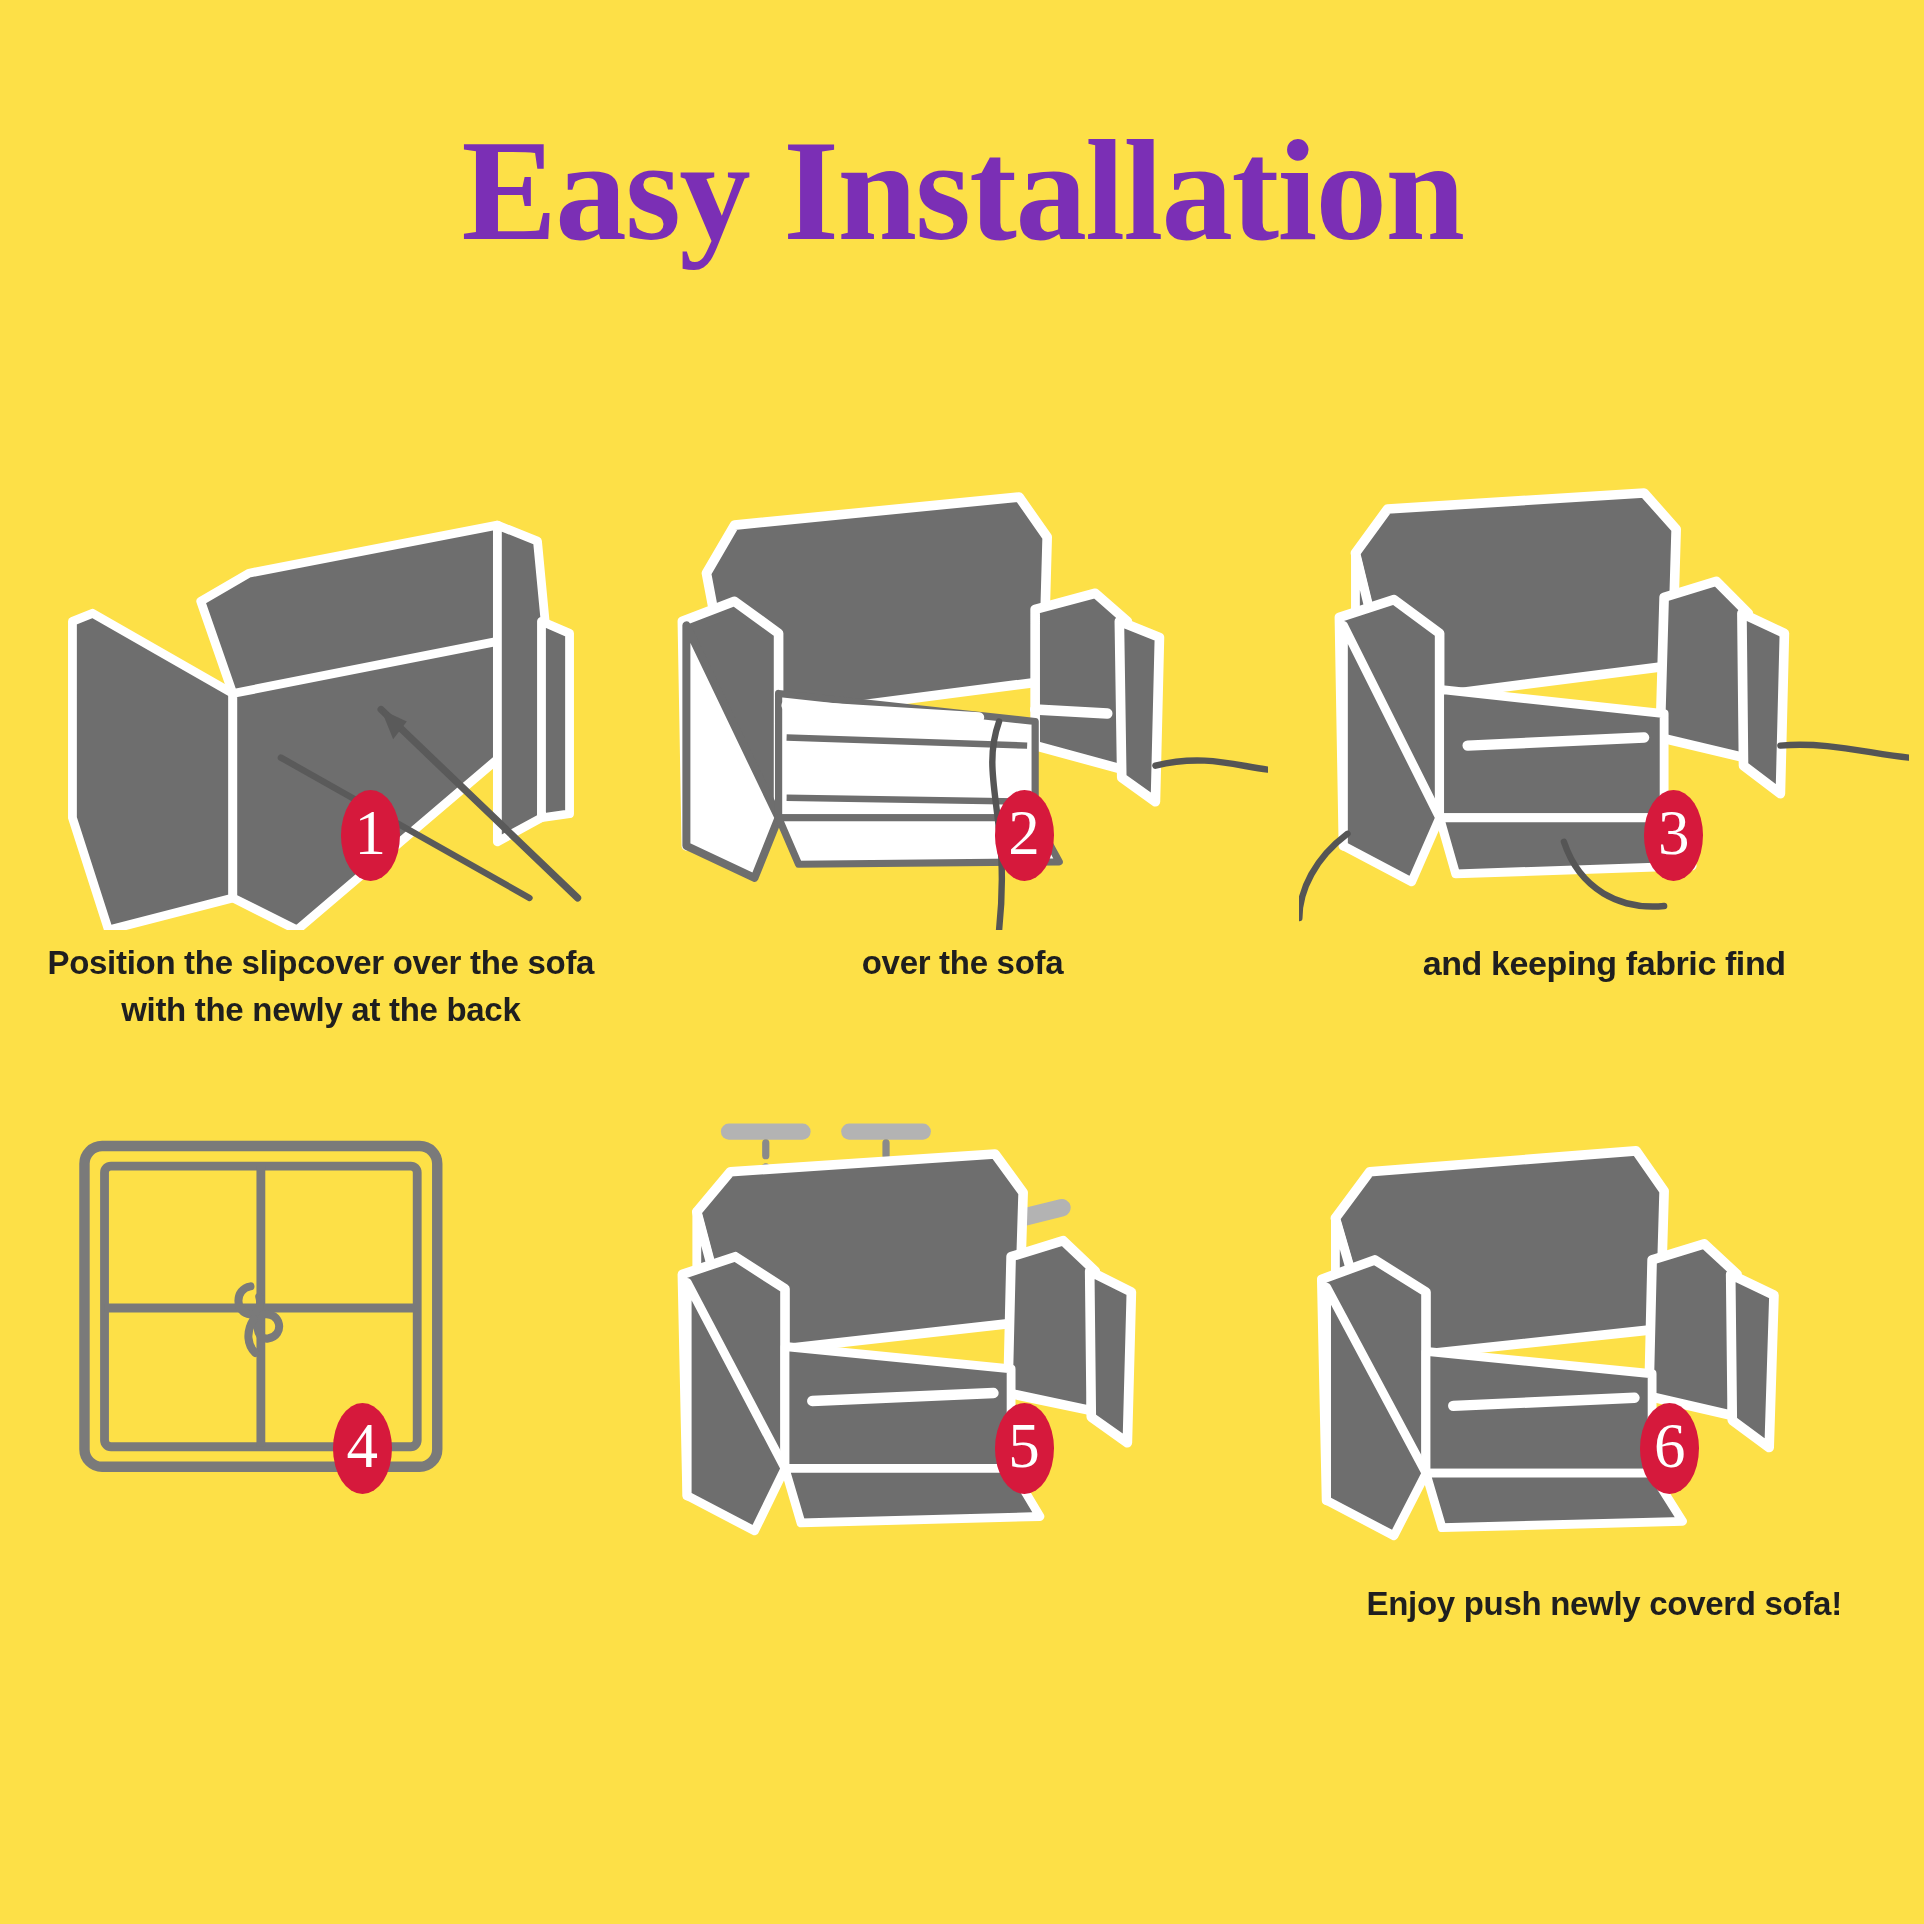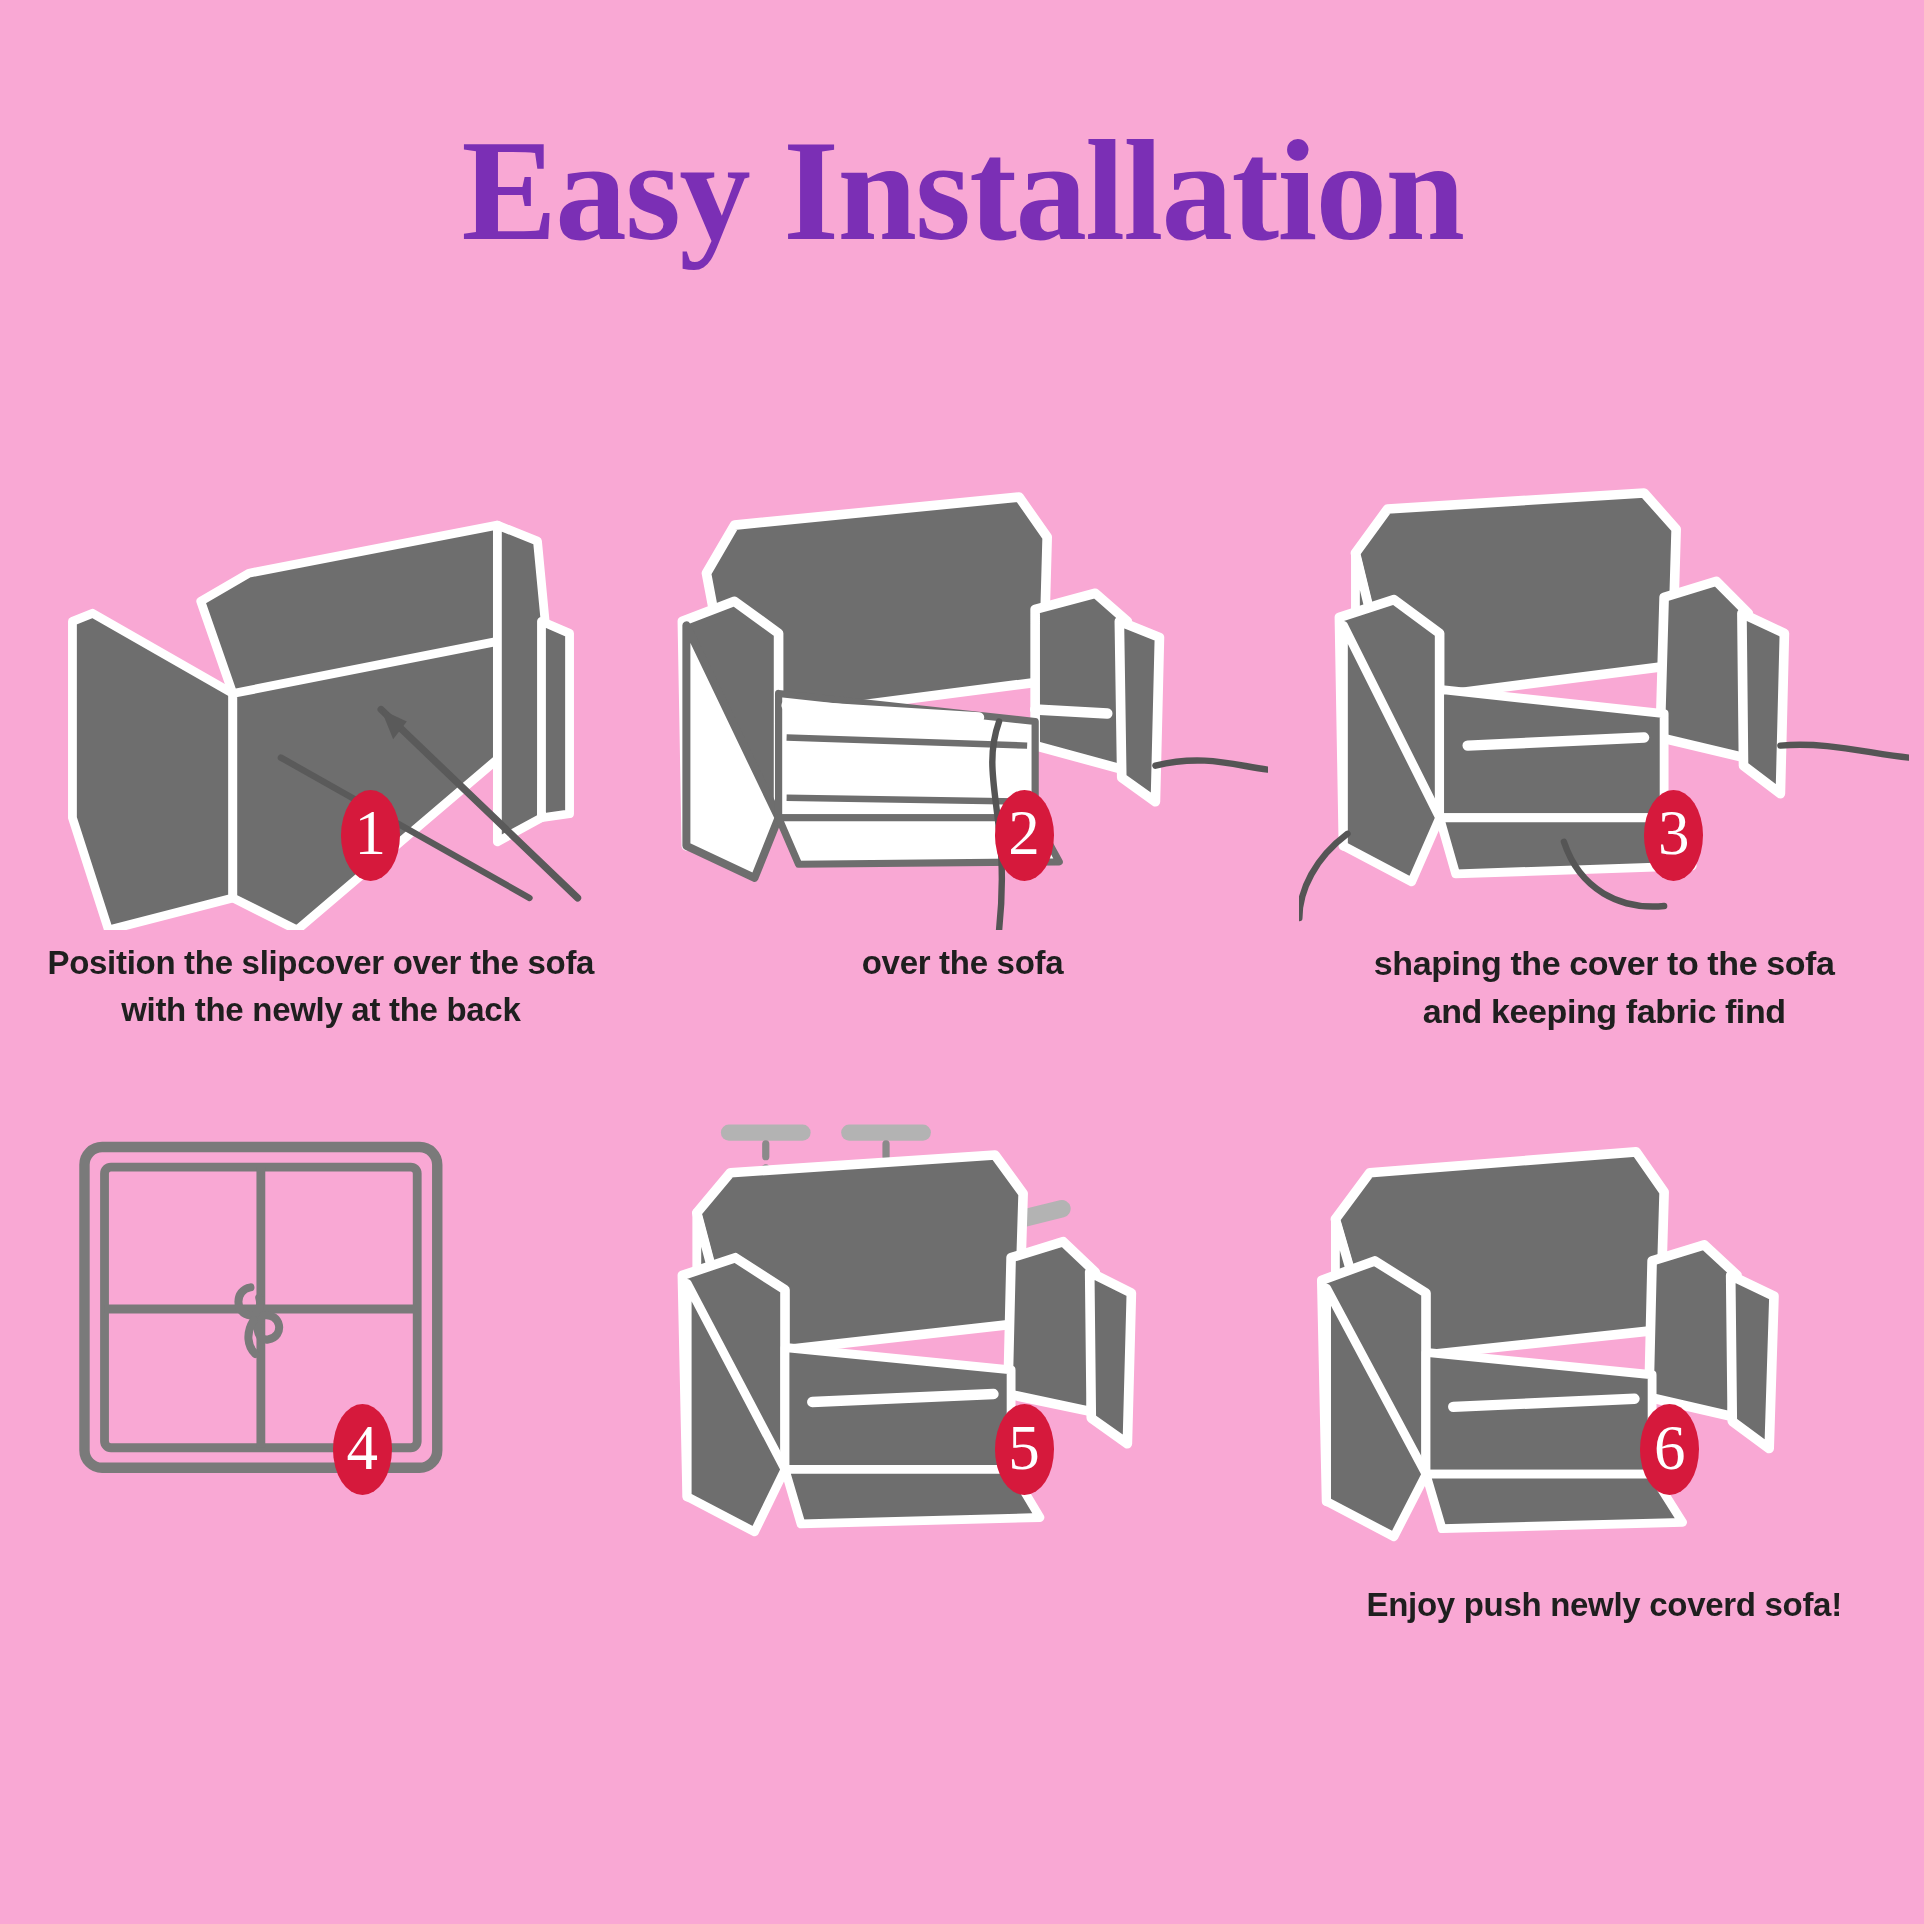--- a/index.html
+++ b/index.html
@@ -3,21 +3,21 @@
 <meta charset="utf-8">
 <style>
   html,body{margin:0;padding:0;}
   body{
     width:1925px;height:1925px;
     background:#ffffff;
     font-family:"Liberation Sans", sans-serif;
     overflow:hidden;
     position:relative;
   }
-  .page{position:relative;width:1925px;height:1925px;background:#f9a8d4;}
+  .page{position:relative;width:1925px;height:1925px;background:#fde047;}
 
   
   .title-wrap{
     position:absolute;left:0;top:120px;width:1925px;
     text-align:center;
   }
   .title{
     display:inline-block;
     font-family:"Liberation Serif", "DejaVu Serif", serif;
     font-weight:700;
@@ -208,21 +208,20 @@
               <path d="M330 450 C350 510 400 535 455 530" stroke="#555555" stroke-width="8" fill="none" stroke-linecap="round"></path>
 
               <path d="M600 330 C660 325 710 340 760 345" stroke="#555555" stroke-width="8" fill="none" stroke-linecap="round"></path>
             </g>
           </svg>
           <div class="badge" style="left:345px;top:309px;">
             <span>3</span>
           </div>
         </div>
         <div class="caption cap-wide">
-          <div>shaping the cover to the sofa</div>
           <div>and keeping fabric find</div>
         </div>
       </div>
 
     </div>
 
     <div class="row row-2">
 
       <div class="cell">
         <div class="art">

